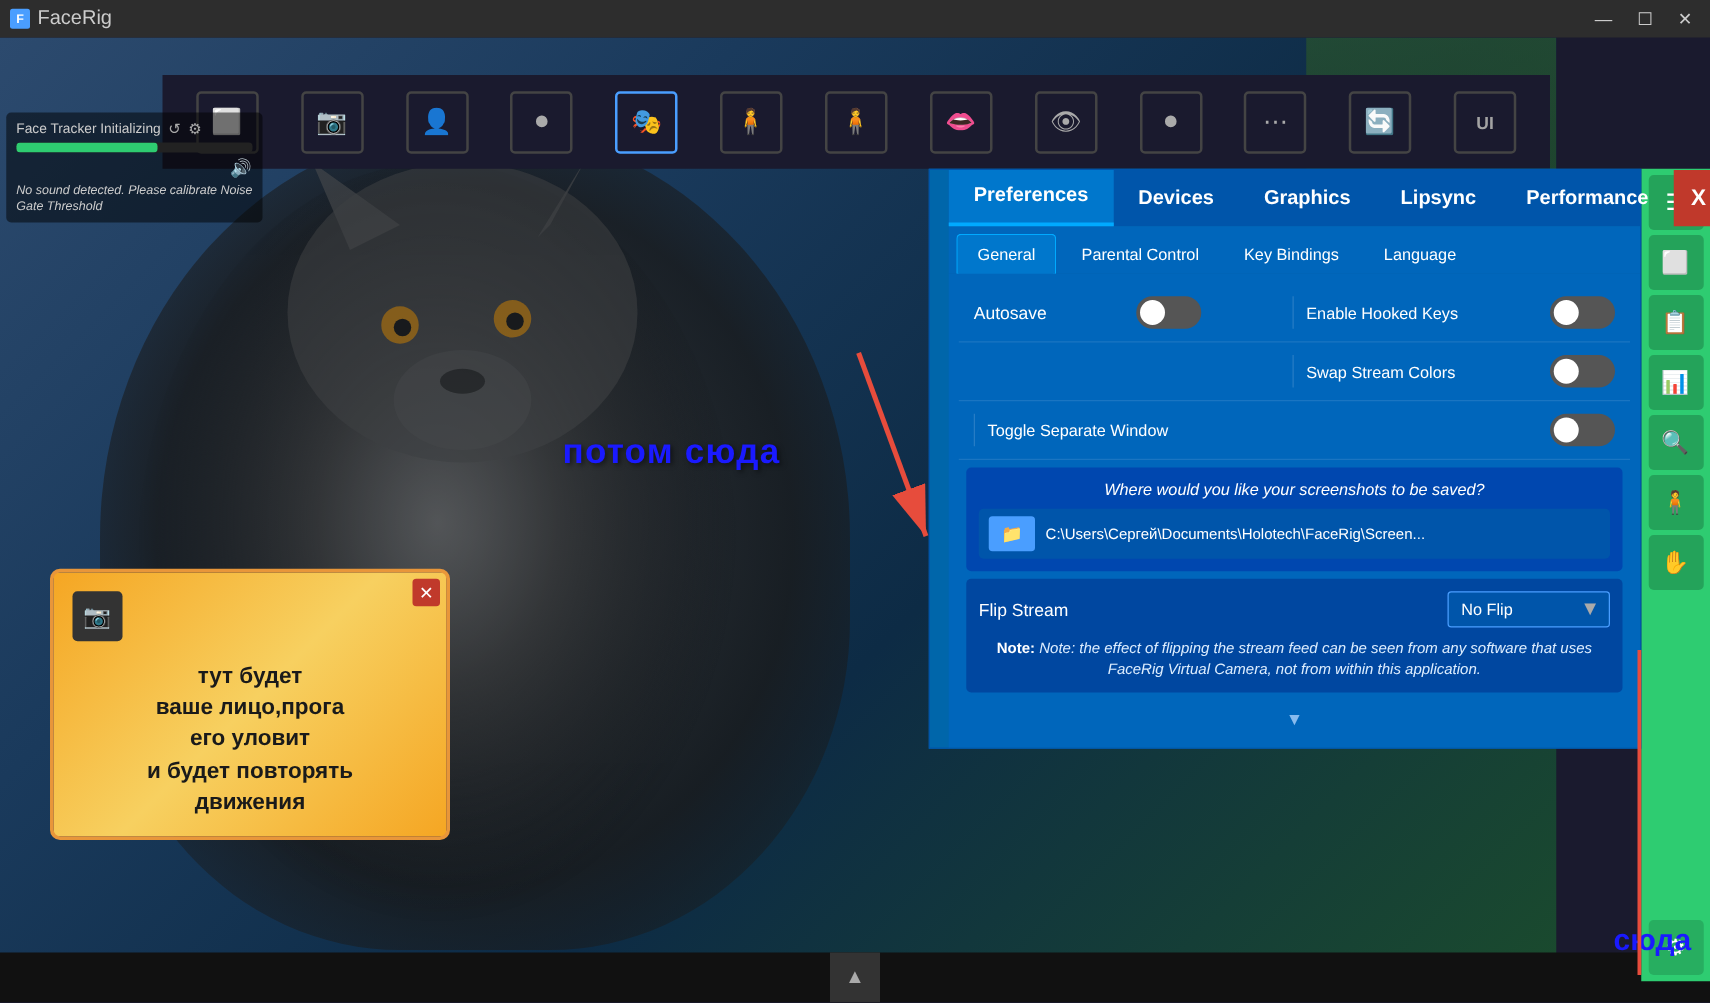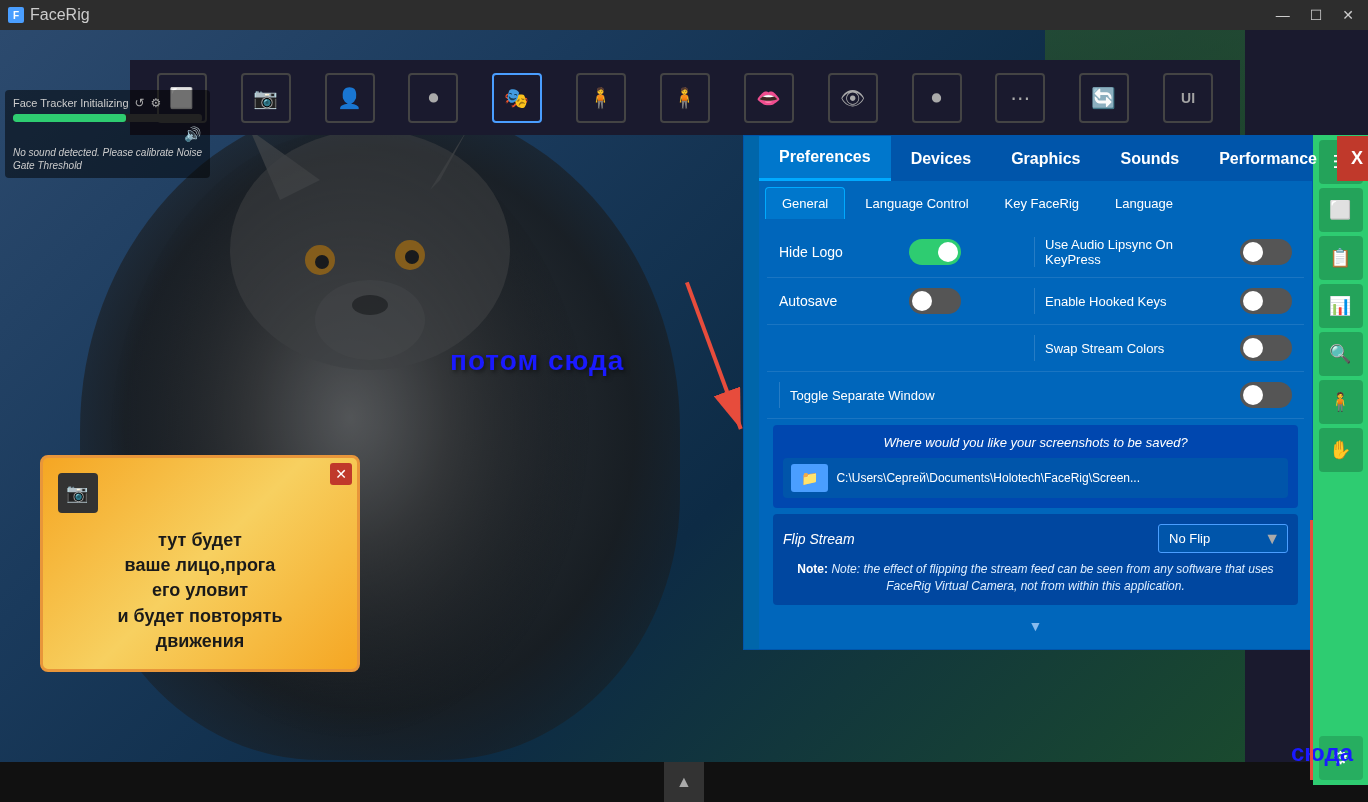--- a/index.html
+++ b/index.html
@@ -447,21 +447,20 @@
     #flip-row {
       display: flex;
       align-items: center;
       gap: 10px;
       margin-bottom: 8px;
     }
     #flip-label {
       color: white;
       font-size: 14px;
       flex: 1;
-      font-style: italic;
     }
     #flip-select {
       background: #0055aa;
       border: 1px solid #4a9eff;
       color: white;
       padding: 6px 30px 6px 10px;
       font-size: 13px;
       border-radius: 3px;
       cursor: pointer;
       appearance: none;
@@ -616,50 +615,34 @@
   </div>
 
   <div id="red-line"></div>
 
   <div id="settings-panel">
 
     <div id="settings-tabs">
       <button class="settings-tab active">Preferences</button>
       <button class="settings-tab">Devices</button>
       <button class="settings-tab">Graphics</button>
-      <button class="settings-tab">Sounds</button>
+      <button class="settings-tab">Lipsync</button>
       <button class="settings-tab">Performance</button>
       <button id="settings-close">X</button>
     </div>
 
     <div id="sub-tabs">
       <button class="sub-tab active">General</button>
-      <button class="sub-tab">Language Control</button>
-      <button class="sub-tab">Key FaceRig</button>
+      <button class="sub-tab">Parental Control</button>
+      <button class="sub-tab">Key Bindings</button>
       <button class="sub-tab">Language</button>
     </div>
 
     <div id="settings-content">
 
-      <div class="settings-row">
-        <div class="settings-pair">
-          <div class="settings-left">
-            <span class="settings-label">Hide Logo</span>
-            <div class="settings-toggle on">
-              <div class="toggle-knob"></div>
-            </div>
-          </div>
-          <div class="settings-right">
-            <span class="settings-right-label">Use Audio Lipsync On KeyPress</span>
-            <div class="settings-toggle off">
-              <div class="toggle-knob"></div>
-            </div>
-          </div>
-        </div>
-      </div>
 
       <div class="settings-row">
         <div class="settings-pair">
           <div class="settings-left">
             <span class="settings-label">Autosave</span>
             <div class="settings-toggle off">
               <div class="toggle-knob"></div>
             </div>
           </div>
           <div class="settings-right">

